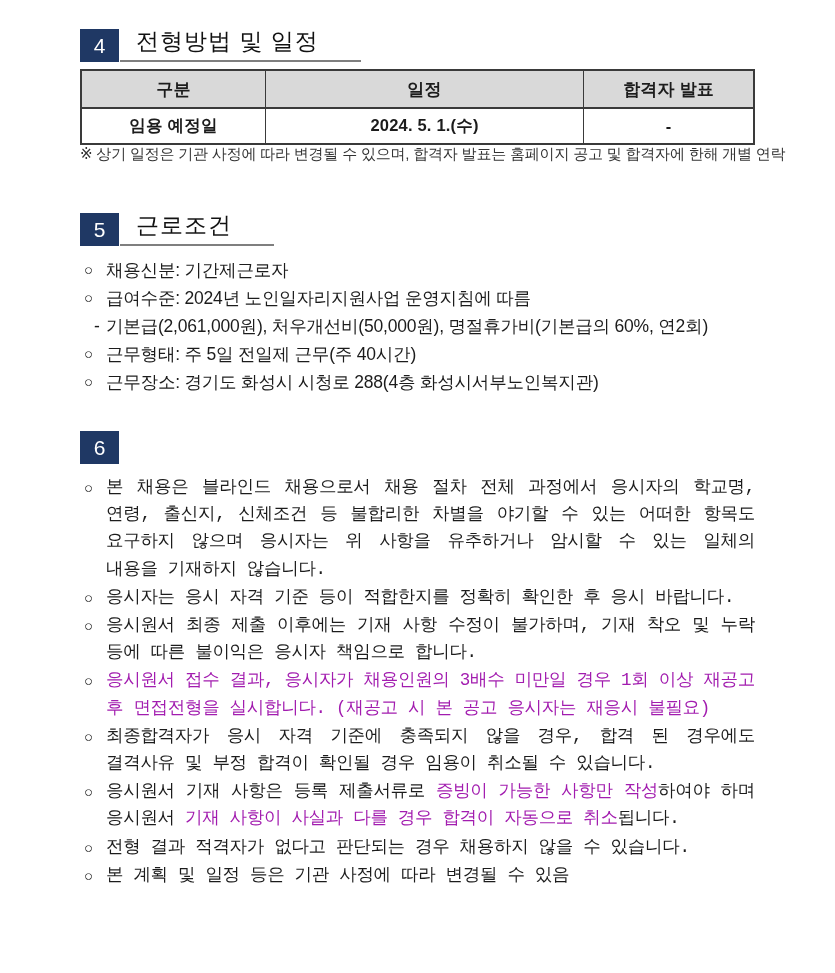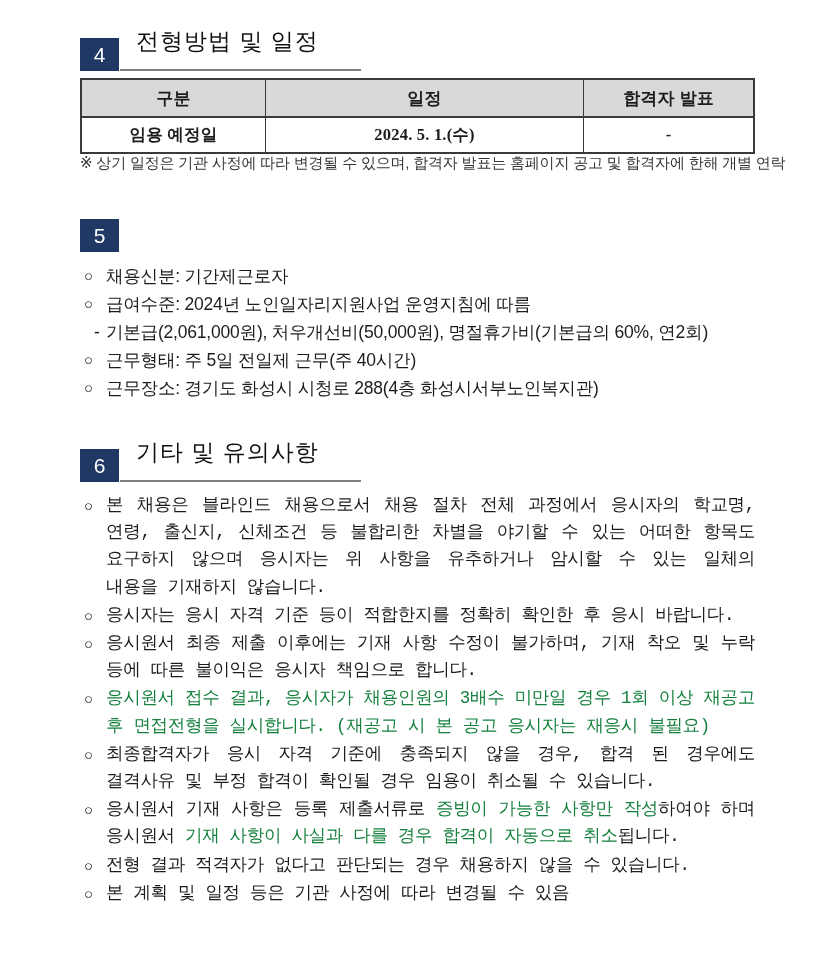--- a/index.html
+++ b/index.html
@@ -26,21 +26,21 @@
     background: #1f3864;
     color: #ffffff;
     font-size: 21px;
     display: flex;
     align-items: center;
     justify-content: center;
     flex: 0 0 auto;
   }
   .sec-title-wrap {
     border-bottom: 2px solid #7f7f7f;
-    padding: 0 42px 12px 16px;
+    padding: 0 42px 3px 16px;
     margin-left: 1px;
   }
   .sec-title {
     font-size: 23px;
     letter-spacing: 1px;
     color: #111;
     white-space: nowrap;
   }
 
   
@@ -63,21 +63,21 @@
   table.schedule { border: 2px solid #3a3a3a; }
   table.schedule thead th {
     background: #d9d9d9;
     font-weight: bold;
     height: 38px;
     font-size: 17px;
   }
   table.schedule col.c1 { width: 27.4%; }
   table.schedule col.c2 { width: 47.3%; }
   table.schedule col.c3 { width: 25.3%; }
-  table.schedule tr.bold-row td { font-weight: bold; border-top: 2px solid #3a3a3a; font-family: Liberation Serif, serif; }
+  table.schedule tr.bold-row td { font-weight: bold; border-top: 2px solid #3a3a3a; }
 
   .table-note {
     font-size: 15px;
     color: #333333;
     letter-spacing: -0.2px;
     white-space: nowrap;
   }
 
   
   .sec5-gap { margin-top: 46px; }
@@ -114,21 +114,21 @@
     font-size: 15px;
     line-height: 27.2px;
   }
   .note-row .ntext {
     flex: 1;
     text-align: justify;
     letter-spacing: -0.3px;
     word-break: keep-all;
     font-family: Liberation Mono, monospace;
   }
-  .blue { color: #15803d; }
+  .blue { color: #a21caf; }
 </style>
 </head>
 <body>
 
 <div class="page">
 
   <div class="sec-header">
     <div class="sec-num">4</div>
     <div class="sec-title-wrap">
       <span class="sec-title">전형방법 및 일정</span>
@@ -154,20 +154,23 @@
           <td>2024. 5. 1.(수)</td>
           <td>-</td>
         </tr>
       </tbody>
   </table>
 
   <div class="table-note">※ 상기 일정은 기관 사정에 따라 변경될 수 있으며, 합격자 발표는 홈페이지 공고 및 합격자에 한해 개별 연락</div>
 
   <div class="sec-header sec5-gap">
     <div class="sec-num">5</div>
+    <div class="sec-title-wrap">
+      <span class="sec-title">근로조건</span>
+    </div>
   </div>
 
   <div class="list">
       <div class="bullet-line">
         <span class="bullet">○</span>
         <span class="txt">채용신분: 기간제근로자</span>
       </div>
       <div class="bullet-line">
         <span class="bullet">○</span>
         <span class="txt">급여수준: 2024년 노인일자리지원사업 운영지침에 따름</span>
@@ -181,23 +184,20 @@
         <span class="txt">근무형태: 주 5일 전일제 근무(주 40시간)</span>
       </div>
       <div class="bullet-line">
         <span class="bullet">○</span>
         <span class="txt">근무장소: 경기도 화성시 시청로 288(4층 화성시서부노인복지관)</span>
       </div>
     </div>
 
   <div class="sec-header sec6-gap">
     <div class="sec-num">6</div>
-    <div class="sec-title-wrap">
-      <span class="sec-title">기타 및 유의사항</span>
-    </div>
   </div>
 
   <div class="list">
       <div class="note-row">
         <span class="bullet">○</span>
         <div class="ntext"><span>본 채용은 블라인드 채용으로서 채용 절차 전체 과정에서 응시자의 학교명, 연령, 출신지, 신체조건 등 불합리한 차별을 야기할 수 있는 어떠한 항목도 요구하지 않으며 응시자는 위 사항을 유추하거나 암시할 수 있는 일체의 내용을 기재하지 않습니다.</span></div>
       </div>
       <div class="note-row">
         <span class="bullet">○</span>
         <div class="ntext"><span>응시자는 응시 자격 기준 등이 적합한지를 정확히 확인한 후 응시 바랍니다.</span></div>

